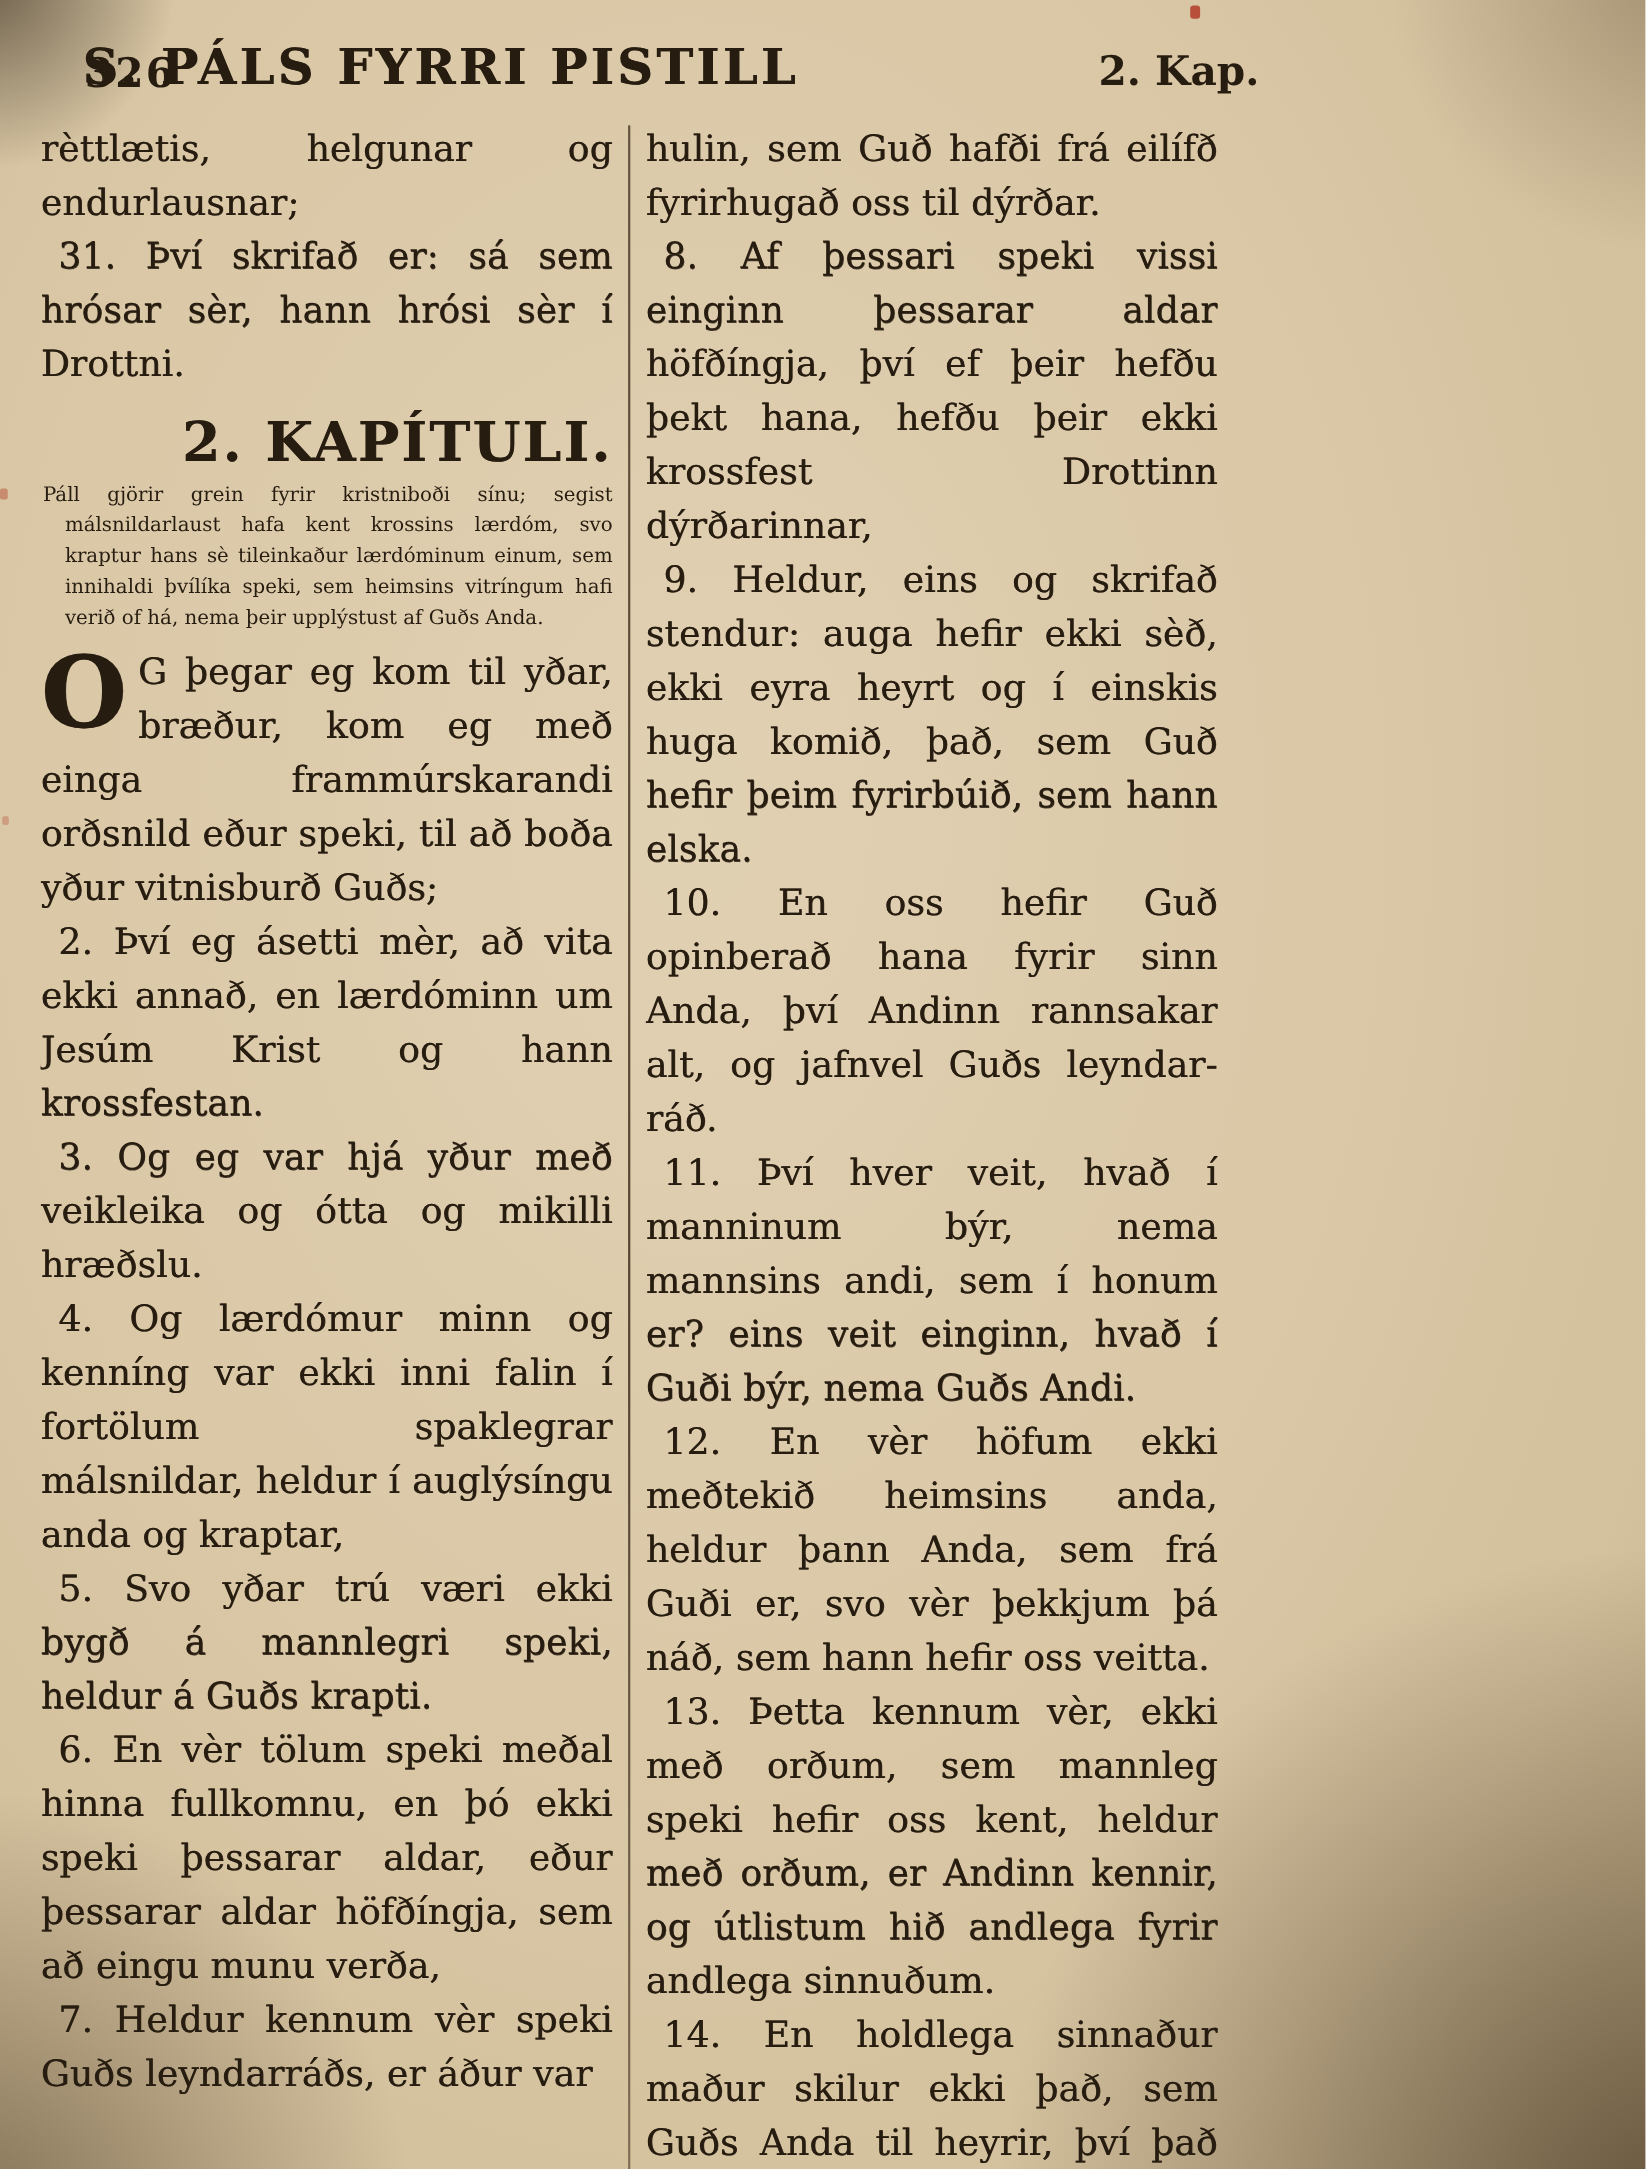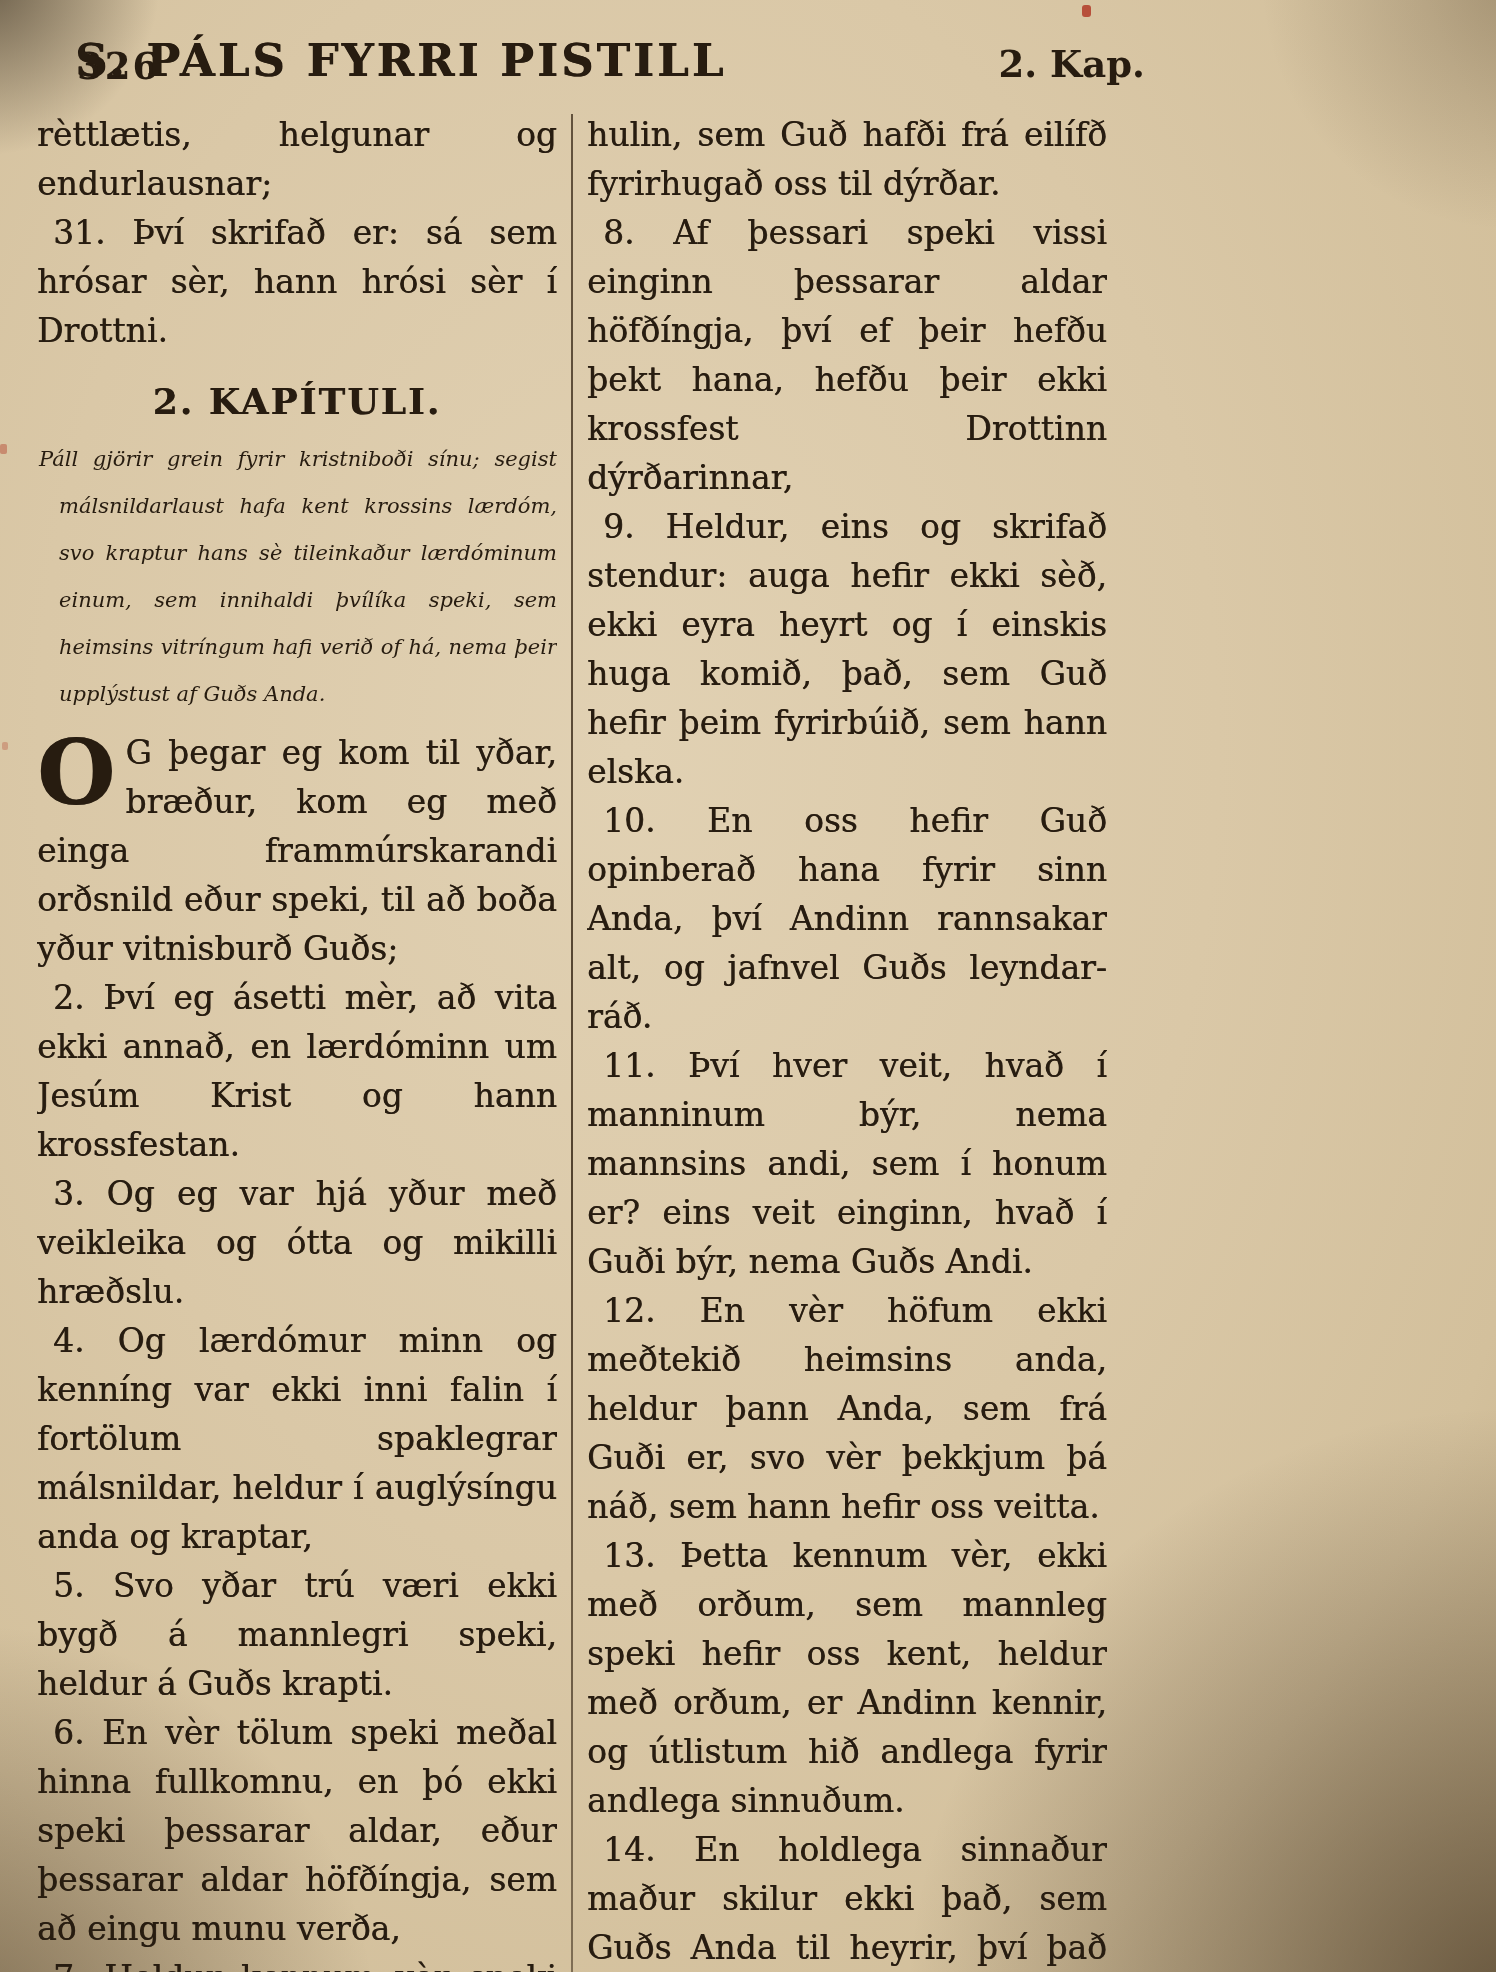--- a/index.html
+++ b/index.html
@@ -72,30 +72,29 @@
     width: 2px;
     margin: 4px 14px 0 14px;
     background: linear-gradient(180deg, rgba(58,42,24,0.75), rgba(58,42,24,0.85) 60%, rgba(58,42,24,0.55));
   }
   .col p { margin: 0; }
   p.verse { text-indent: 16px; }
   p.continuation { text-indent: 0; }
 
   .chapter-heading {
     margin: 22px 0 10px 0;
-    font-size: 36px;
+    font-size: 50px;
     font-weight: bold;
     letter-spacing: 2px;
-    text-align: center;
+    text-align: right;
     text-indent: 0;
   }
   p.summary {
-    font-size: 21px;
-    line-height: 47px;
-    font-style: italic;
+    font-size: 18px;
+    line-height: 28px;
     padding-left: 22px;
     text-indent: -20px;
     margin: 4px 0 10px 0 !important;
     text-shadow: none;
   }
   .dropcap {
     float: left;
     font-size: 90px;
     line-height: 76px;
     font-weight: bold;

